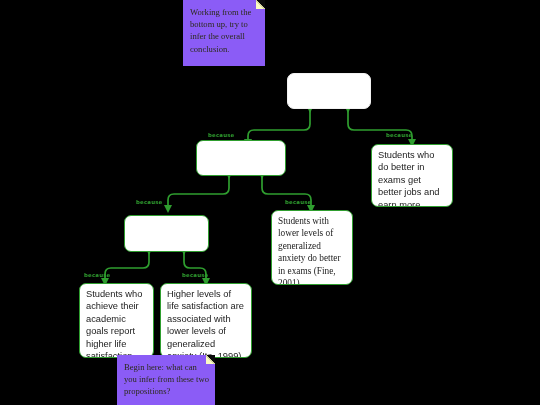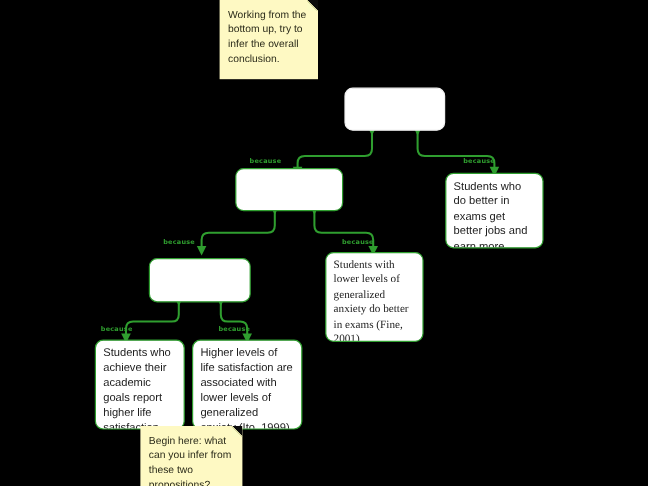--- a/index.html
+++ b/index.html
@@ -61,23 +61,23 @@
     font-family: "DejaVu Sans", sans-serif;
     letter-spacing: 0.2px;
     white-space: nowrap;
     font-weight: bold;
   }
 
   
   .sticky {
     position: absolute;
     box-sizing: border-box;
-    background: #fef9c3;
+    background: #8b5cf6;
     color: #2b2b1a;
-    font-family: Liberation Sans, sans-serif;
+    font-family: Liberation Serif, serif;
     font-size: 8.6px;
     line-height: 12.2px;
     padding: 6px 4px 6px 7px;
     overflow: hidden;
   }
   .sticky .fold {
     position: absolute;
     top: 0;
     right: 0;
     width: 9px;
@@ -161,18 +161,18 @@
 
   <div class="edge-label" style="left:84px; top:272px;">because</div>
 
   <div class="edge-label" style="left:182px; top:272px;">because</div>
 
   <div class="sticky" style="left:183px; top:0px; width:82px; height:66px;">
     <span>Working from the bottom up, try to infer the overall conclusion.</span>
     <span class="fold"></span>
   </div>
 
-  <div class="sticky" style="left:117px; top:355px; width:85px; height:50px;">
+  <div class="sticky" style="left:117px; top:355px; width:98px; height:50px;">
     <span>Begin here: what can you infer from these two propositions?</span>
     <span class="fold"></span>
   </div>
 
 </div>
 
 </body></html>

